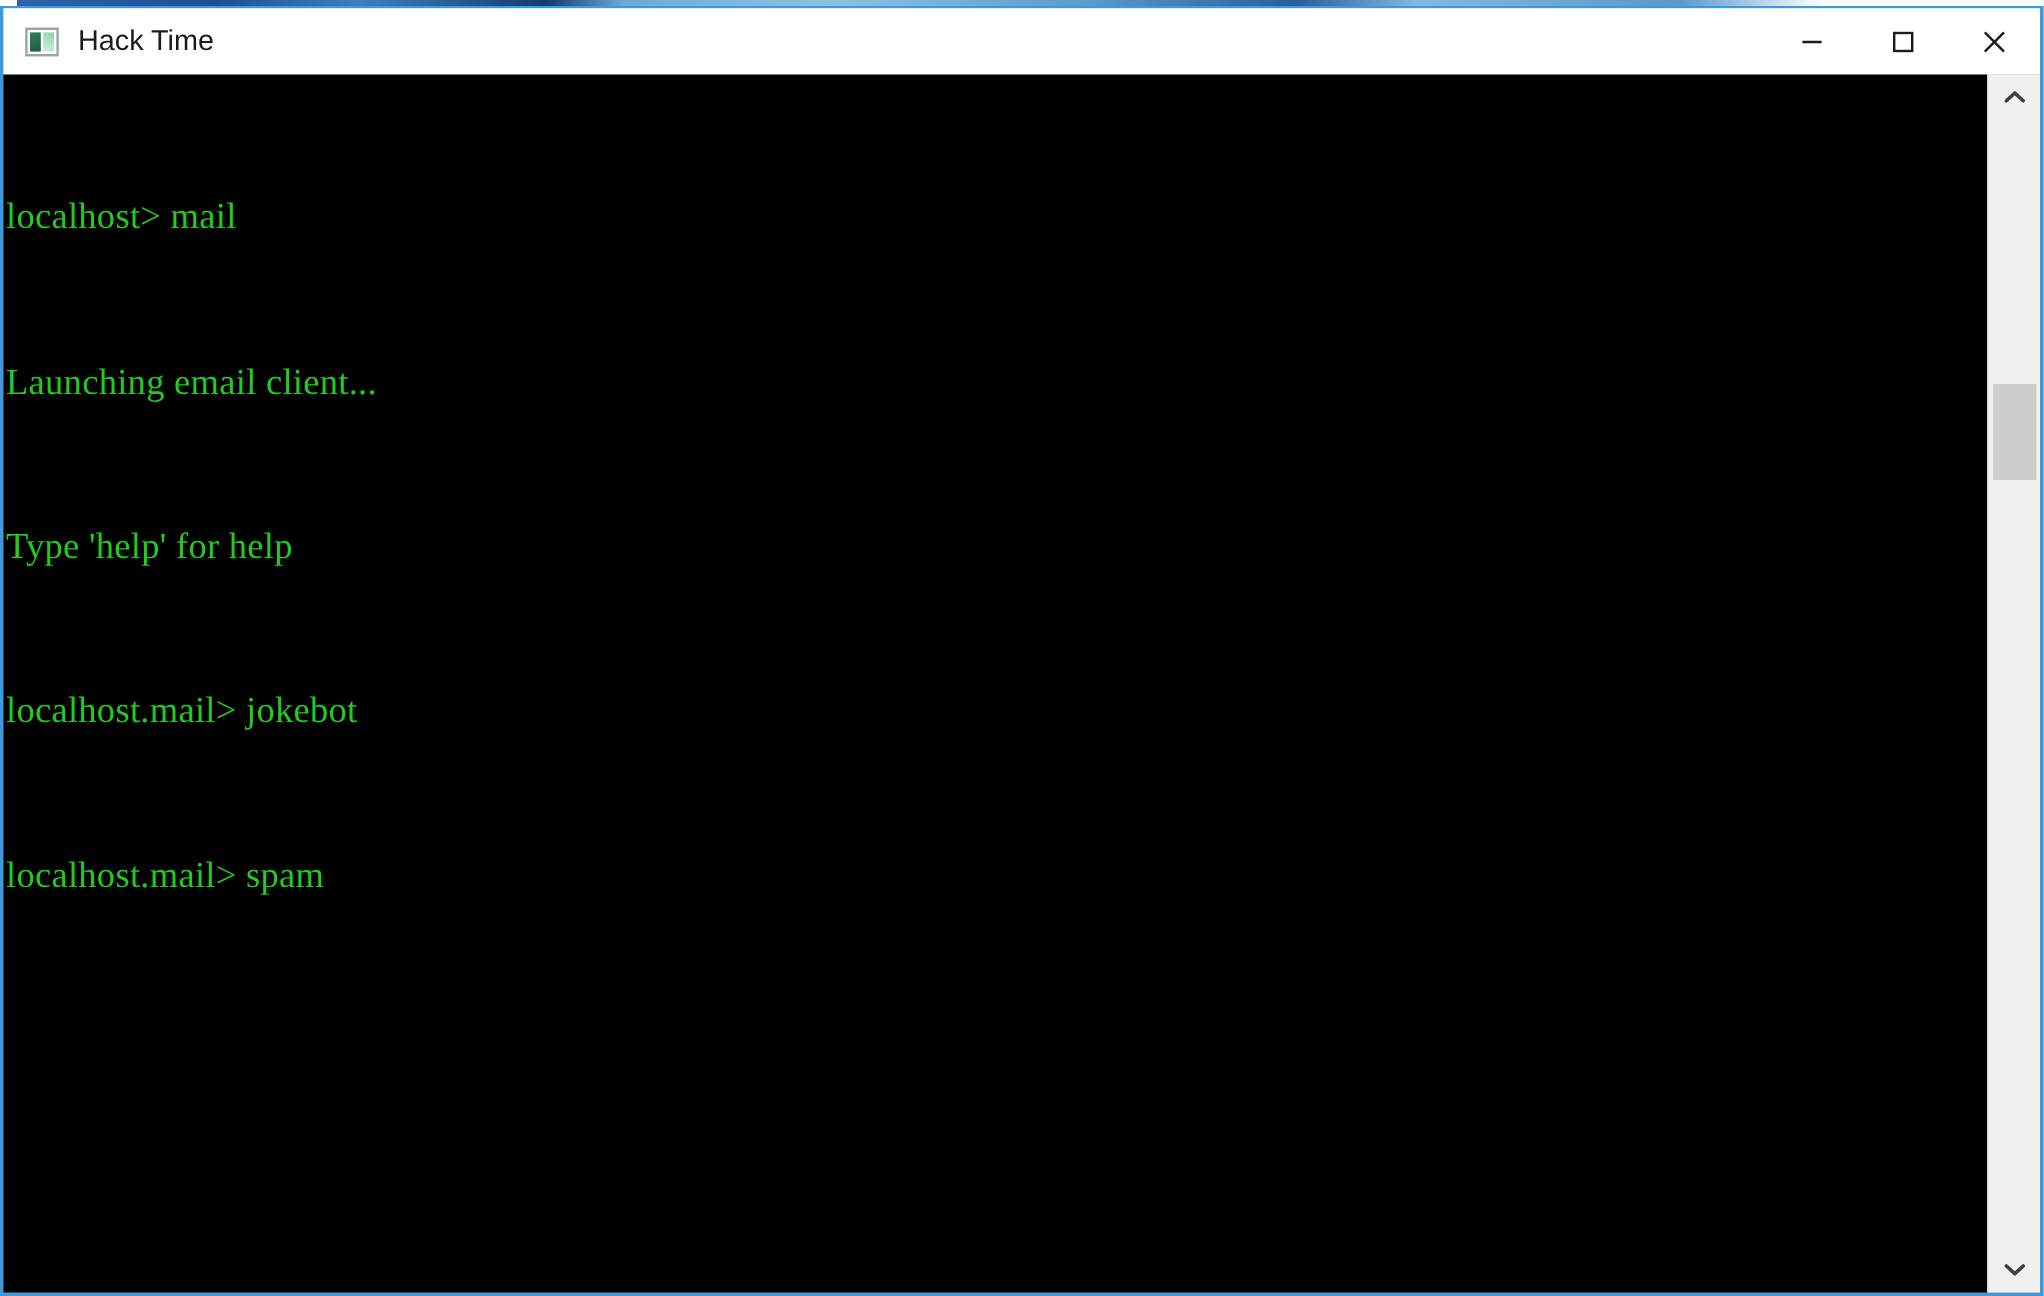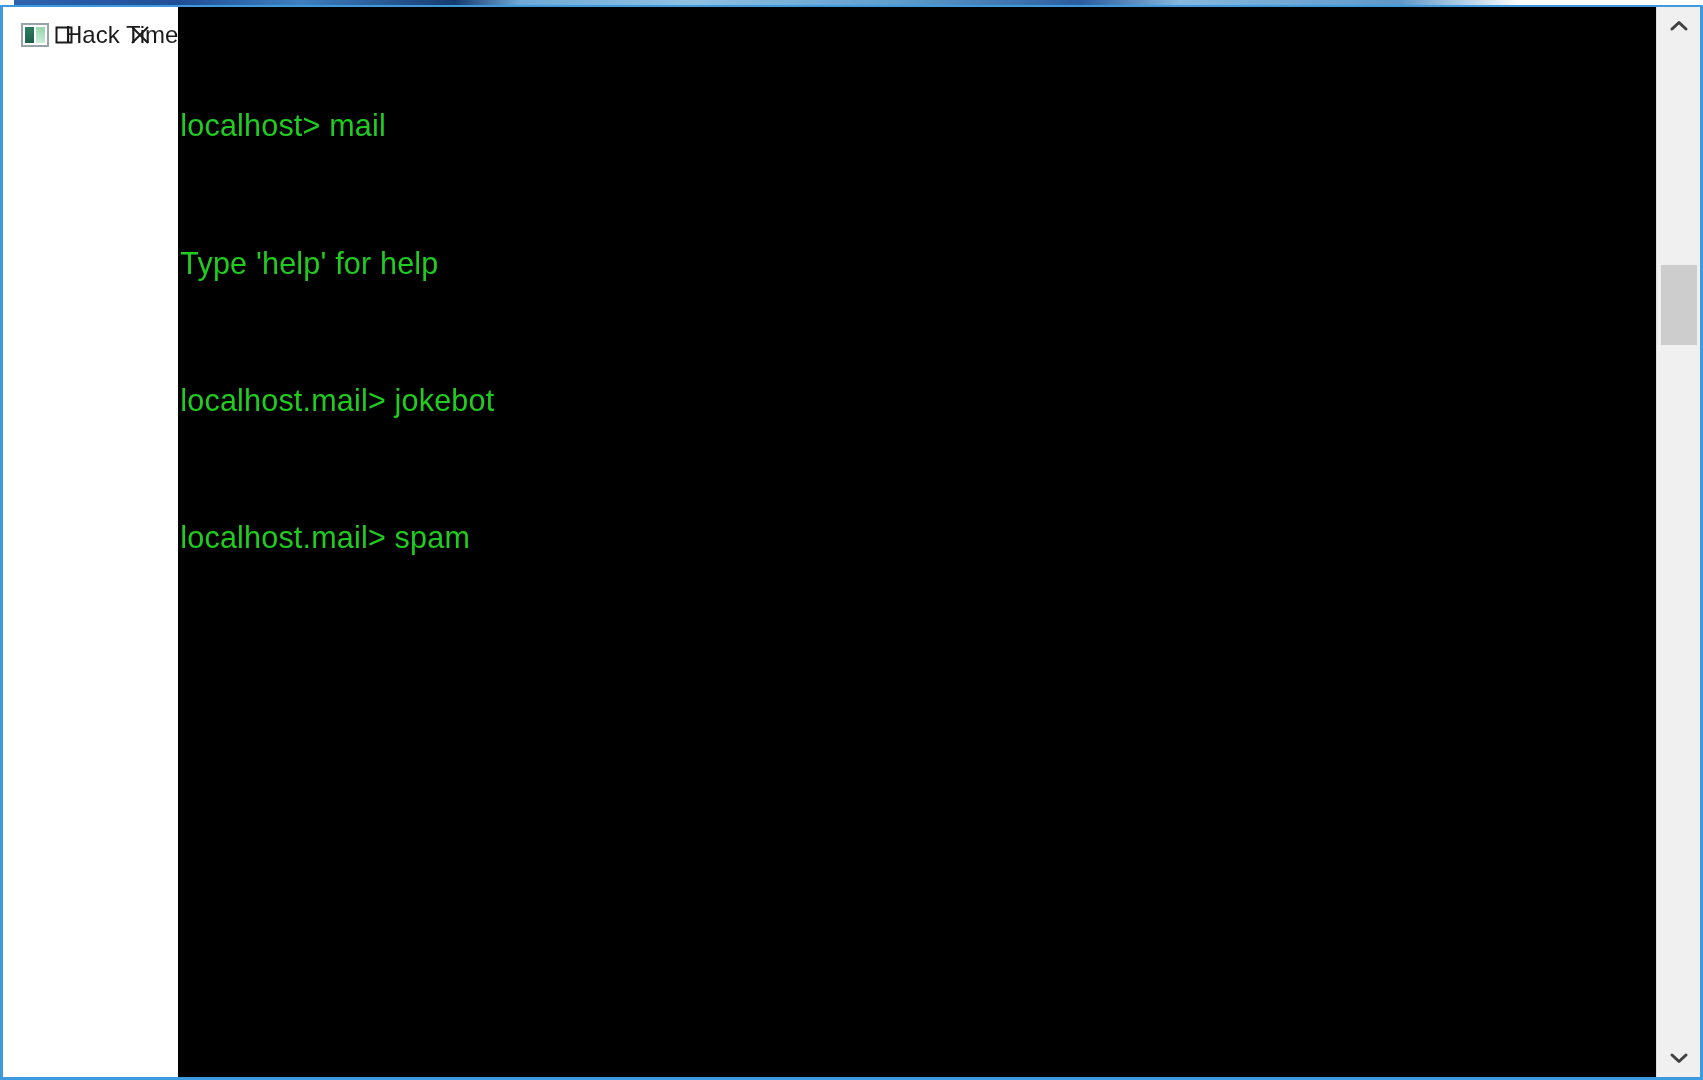--- a/index.html
+++ b/index.html
@@ -30,21 +30,21 @@
   
   #window {
     position: absolute;
     left: 0; top: 5px;
     width: 1703px;
     height: 1075px;
     border: 3px solid #3d9ade;
     border-top-width: 2px;
     background: #ffffff;
     display: flex;
-    flex-direction: row;
+    flex-direction: column;
   }
 
   
   #titlebar {
     height: 55px;
     background: #ffffff;
     display: flex;
     align-items: center;
     flex: 0 0 auto;
     position: relative;
@@ -102,21 +102,21 @@
     flex: 1 1 auto;
     display: flex;
     min-height: 0;
     background: #000000;
   }
 
   #terminal {
     flex: 1 1 auto;
     background: #000000;
     color: #1fcc1f;
-    font-family: Liberation Sans, sans-serif;
+    font-family: Liberation Serif, serif;
     font-size: 30.5px;
     line-height: 45.7px;
     letter-spacing: 0.2px;
     padding: 5px 0 0 2px;
     overflow: hidden;
     white-space: pre;
     min-width: 0;
   }
   .term-line {
     white-space: pre;
@@ -187,20 +187,21 @@
           <line x1="23" y1="7" x2="7" y2="23" stroke="#1b1b1b" stroke-width="2"></line>
         </svg>
       </div>
     </div>
   </div>
 
   <div id="body-area">
 
     <div id="terminal">
       <div class="term-line">localhost&gt; mail</div>
+      <div class="term-line">Launching email client...</div>
       <div class="term-line">Type 'help' for help</div>
       <div class="term-line">localhost.mail&gt; jokebot</div>
       <div class="term-line">localhost.mail&gt; spam</div>
       
       
       
       
       
       
       

